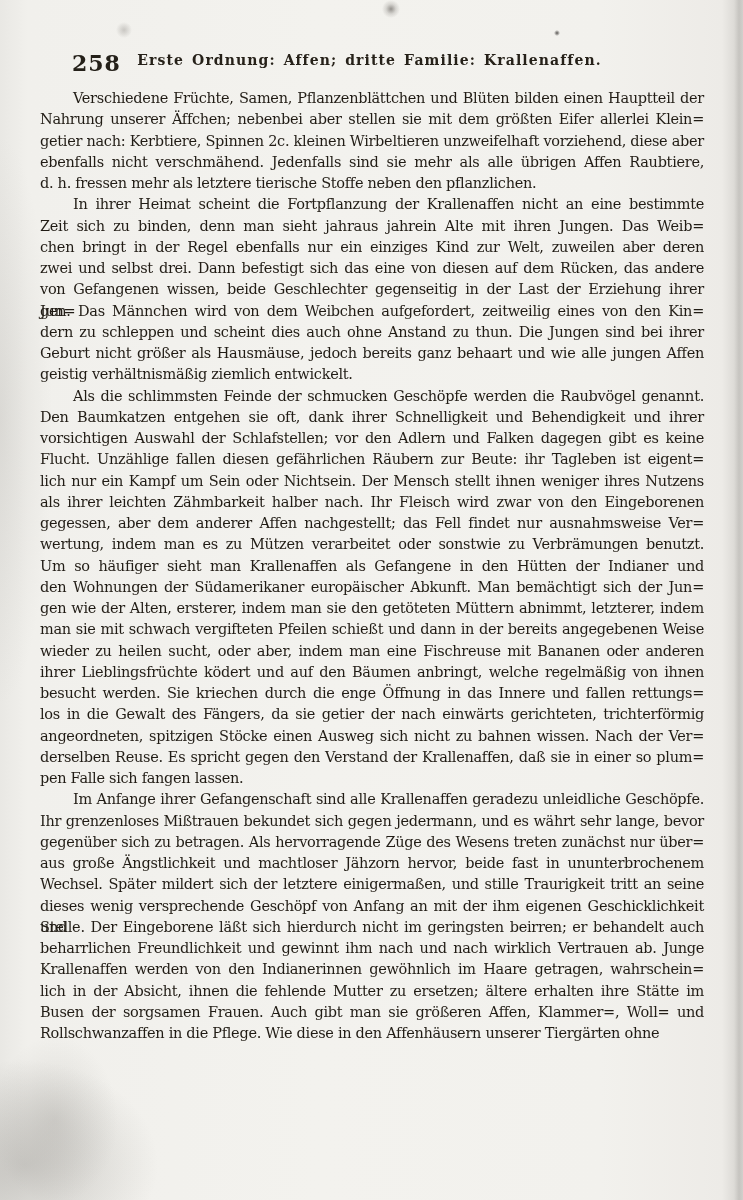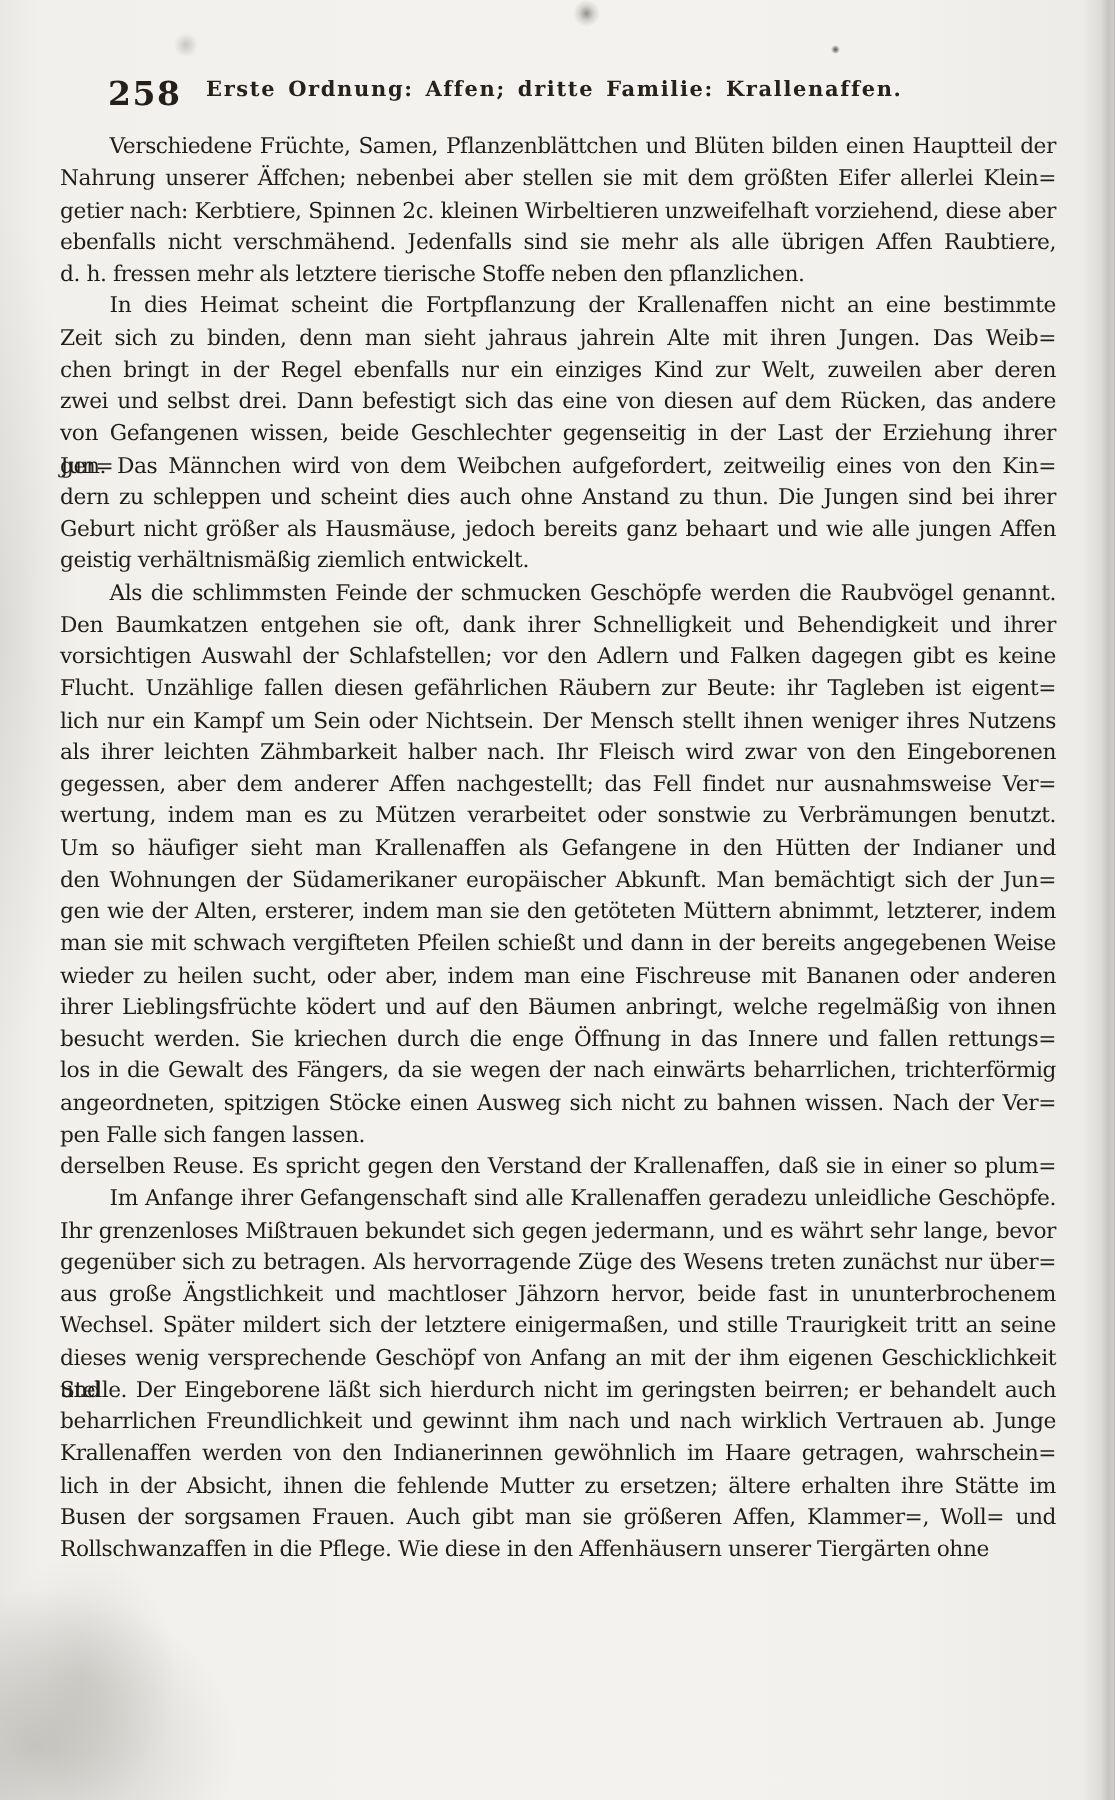--- a/index.html
+++ b/index.html
@@ -92,21 +92,21 @@
   </div>
   <div class="page-body">
       <div class="paragraph">
         <div class="line first">Verschiedene Früchte, Samen, Pflanzenblättchen und Blüten bilden einen Hauptteil der</div>
         <div class="line">Nahrung unserer Äffchen; nebenbei aber stellen sie mit dem größten Eifer allerlei Klein=</div>
         <div class="line">getier nach: Kerbtiere, Spinnen 2c. kleinen Wirbeltieren unzweifelhaft vorziehend, diese aber</div>
         <div class="line">ebenfalls nicht verschmähend.  Jedenfalls sind sie mehr als alle übrigen Affen Raubtiere,</div>
         <div class="line last">d. h. fressen mehr als letztere tierische Stoffe neben den pflanzlichen.</div>
       </div>
       <div class="paragraph">
-        <div class="line first">In dies Heimat scheint die Fortpflanzung der Krallenaffen nicht an eine bestimmte</div>
+        <div class="line first">In ihrer Heimat scheint die Fortpflanzung der Krallenaffen nicht an eine bestimmte</div>
         <div class="line">Zeit sich zu binden, denn man sieht jahraus jahrein Alte mit ihren Jungen.  Das Weib=</div>
         <div class="line">chen bringt in der Regel ebenfalls nur ein einziges Kind zur Welt, zuweilen aber deren</div>
         <div class="line">zwei und selbst drei.  Dann befestigt sich das eine von diesen auf dem Rücken, das andere</div>
         <div class="line">von Gefangenen wissen, beide Geschlechter gegenseitig in der Last der Erziehung ihrer Jun=</div>
         <div class="line">gen.  Das Männchen wird von dem Weibchen aufgefordert, zeitweilig eines von den Kin=</div>
         <div class="line">dern zu schleppen und scheint dies auch ohne Anstand zu thun.  Die Jungen sind bei ihrer</div>
         <div class="line">Geburt nicht größer als Hausmäuse, jedoch bereits ganz behaart und wie alle jungen Affen</div>
         <div class="line last">geistig verhältnismäßig ziemlich entwickelt.</div>
       </div>
       <div class="paragraph">
@@ -118,24 +118,24 @@
         <div class="line">als ihrer leichten Zähmbarkeit halber nach.  Ihr Fleisch wird zwar von den Eingeborenen</div>
         <div class="line">gegessen, aber dem anderer Affen nachgestellt; das Fell findet nur ausnahmsweise Ver=</div>
         <div class="line">wertung, indem man es zu Mützen verarbeitet oder sonstwie zu Verbrämungen benutzt.</div>
         <div class="line">Um so häufiger sieht man Krallenaffen als Gefangene in den Hütten der Indianer und</div>
         <div class="line">den Wohnungen der Südamerikaner europäischer Abkunft.  Man bemächtigt sich der Jun=</div>
         <div class="line">gen wie der Alten, ersterer, indem man sie den getöteten Müttern abnimmt, letzterer, indem</div>
         <div class="line">man sie mit schwach vergifteten Pfeilen schießt und dann in der bereits angegebenen Weise</div>
         <div class="line">wieder zu heilen sucht, oder aber, indem man eine Fischreuse mit Bananen oder anderen</div>
         <div class="line">ihrer Lieblingsfrüchte ködert und auf den Bäumen anbringt, welche regelmäßig von ihnen</div>
         <div class="line">besucht werden.  Sie kriechen durch die enge Öffnung in das Innere und fallen rettungs=</div>
-        <div class="line">los in die Gewalt des Fängers, da sie wegen der nach einwärts beharrlichen, trichterförmig</div>
+        <div class="line">los in die Gewalt des Fängers, da sie getier der nach einwärts gerichteten, trichterförmig</div>
         <div class="line">angeordneten, spitzigen Stöcke einen Ausweg sich nicht zu bahnen wissen.  Nach der Ver=</div>
+        <div class="line">derselben Reuse.  Es spricht gegen den Verstand der Krallenaffen, daß sie in einer so plum=</div>
         <div class="line last">pen Falle sich fangen lassen.</div>
-        <div class="line">derselben Reuse.  Es spricht gegen den Verstand der Krallenaffen, daß sie in einer so plum=</div>
       </div>
       <div class="paragraph">
         <div class="line first">Im Anfange ihrer Gefangenschaft sind alle Krallenaffen geradezu unleidliche Geschöpfe.</div>
         <div class="line">Ihr grenzenloses Mißtrauen bekundet sich gegen jedermann, und es währt sehr lange, bevor</div>
         <div class="line">gegenüber sich zu betragen.  Als hervorragende Züge des Wesens treten zunächst nur über=</div>
         <div class="line">aus große Ängstlichkeit und machtloser Jähzorn hervor, beide fast in ununterbrochenem</div>
         <div class="line">Wechsel.  Später mildert sich der letztere einigermaßen, und stille Traurigkeit tritt an seine</div>
         <div class="line">dieses wenig versprechende Geschöpf von Anfang an mit der ihm eigenen Geschicklichkeit und</div>
         <div class="line">Stelle.  Der Eingeborene läßt sich hierdurch nicht im geringsten beirren; er behandelt auch</div>
         <div class="line">beharrlichen Freundlichkeit und gewinnt ihm nach und nach wirklich Vertrauen ab.  Junge</div>

